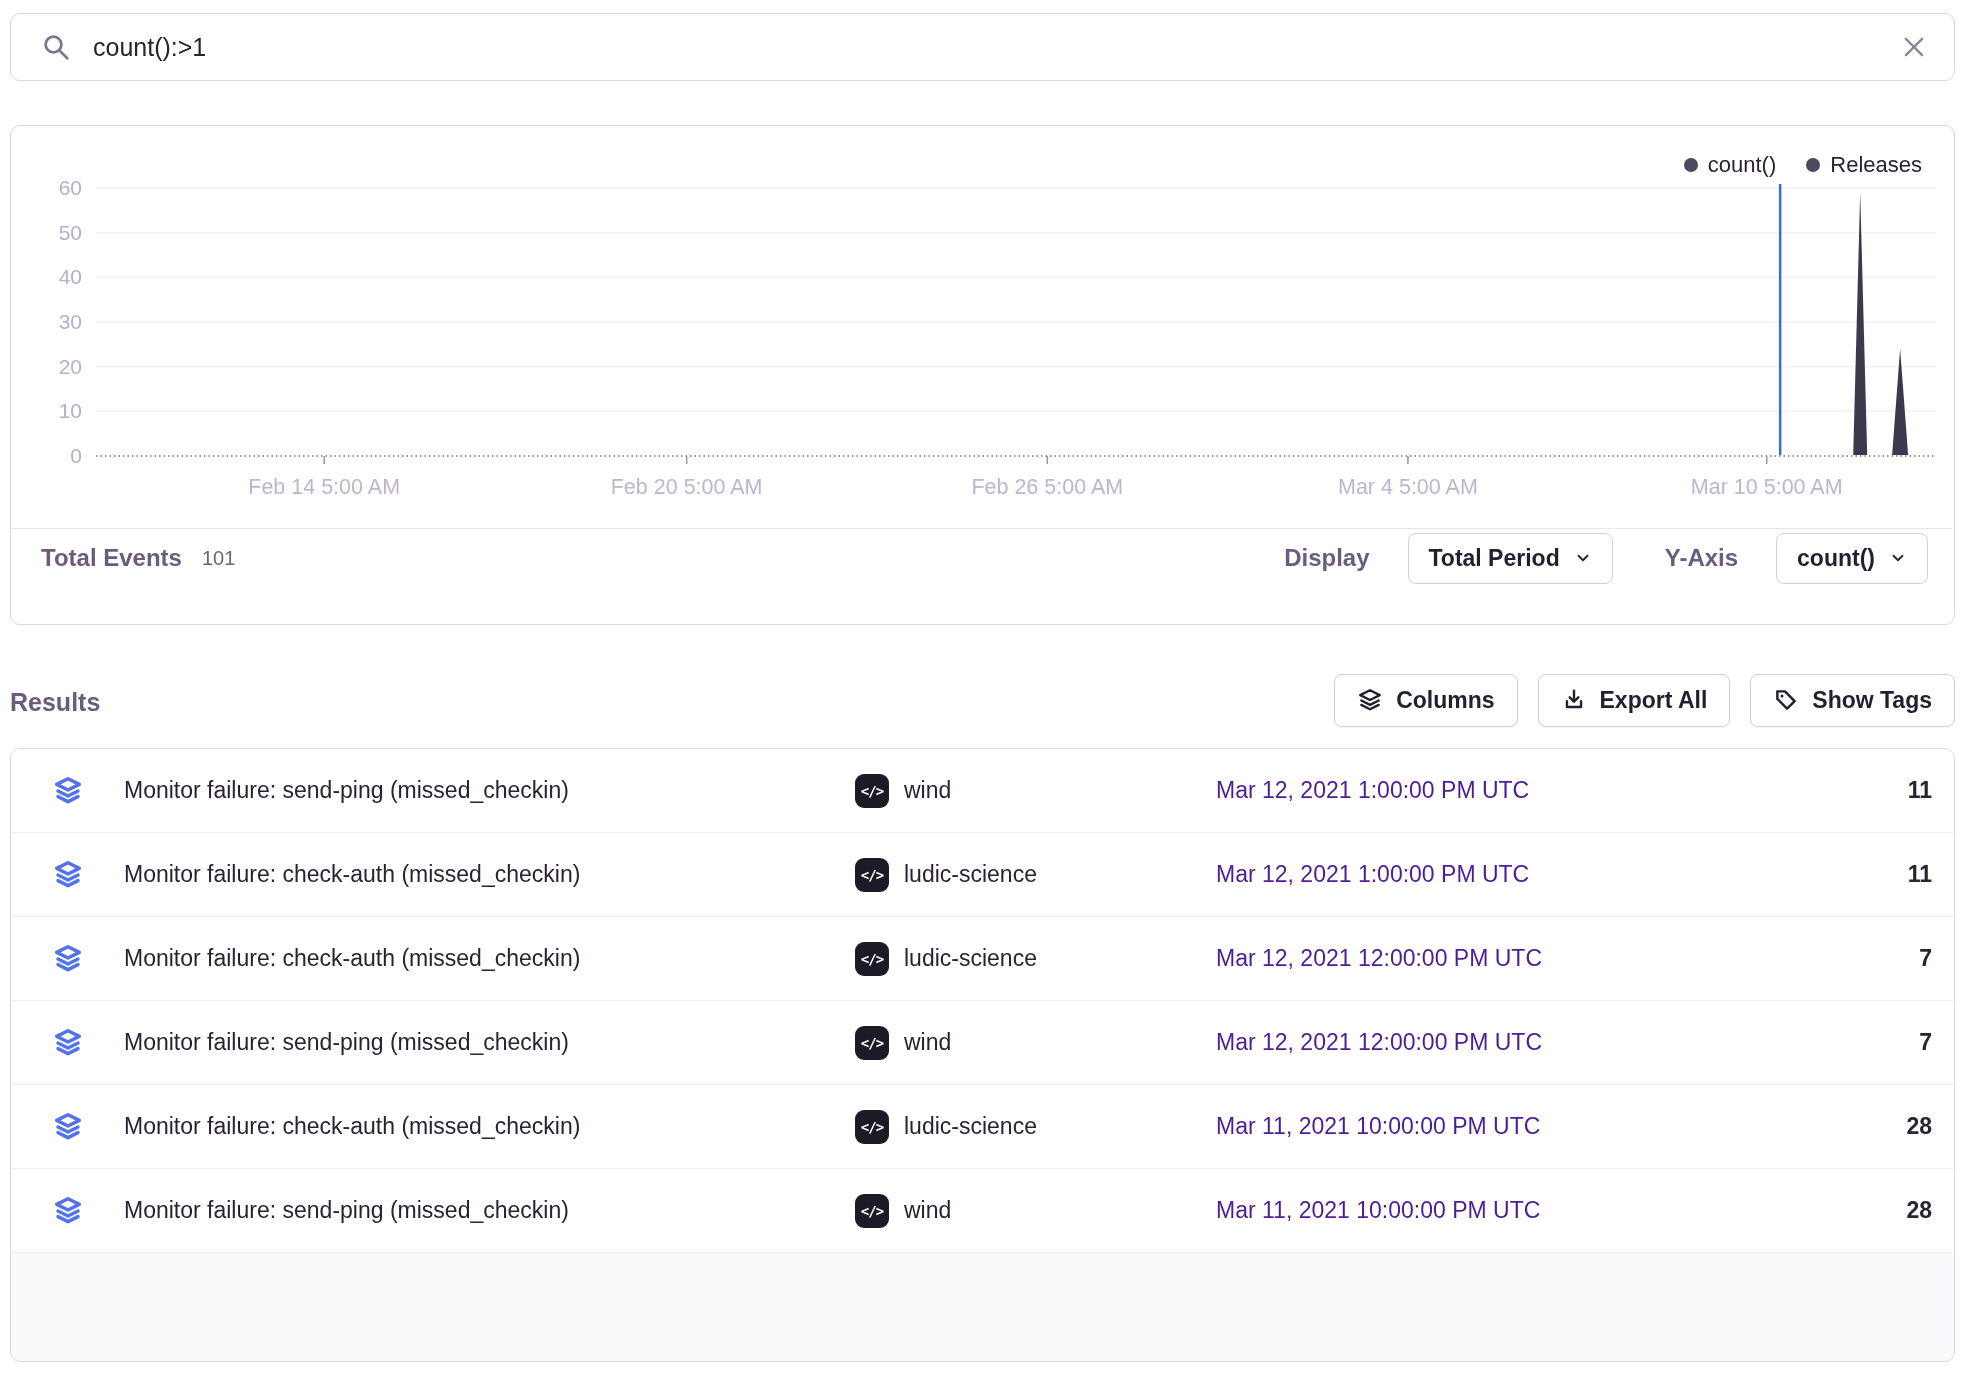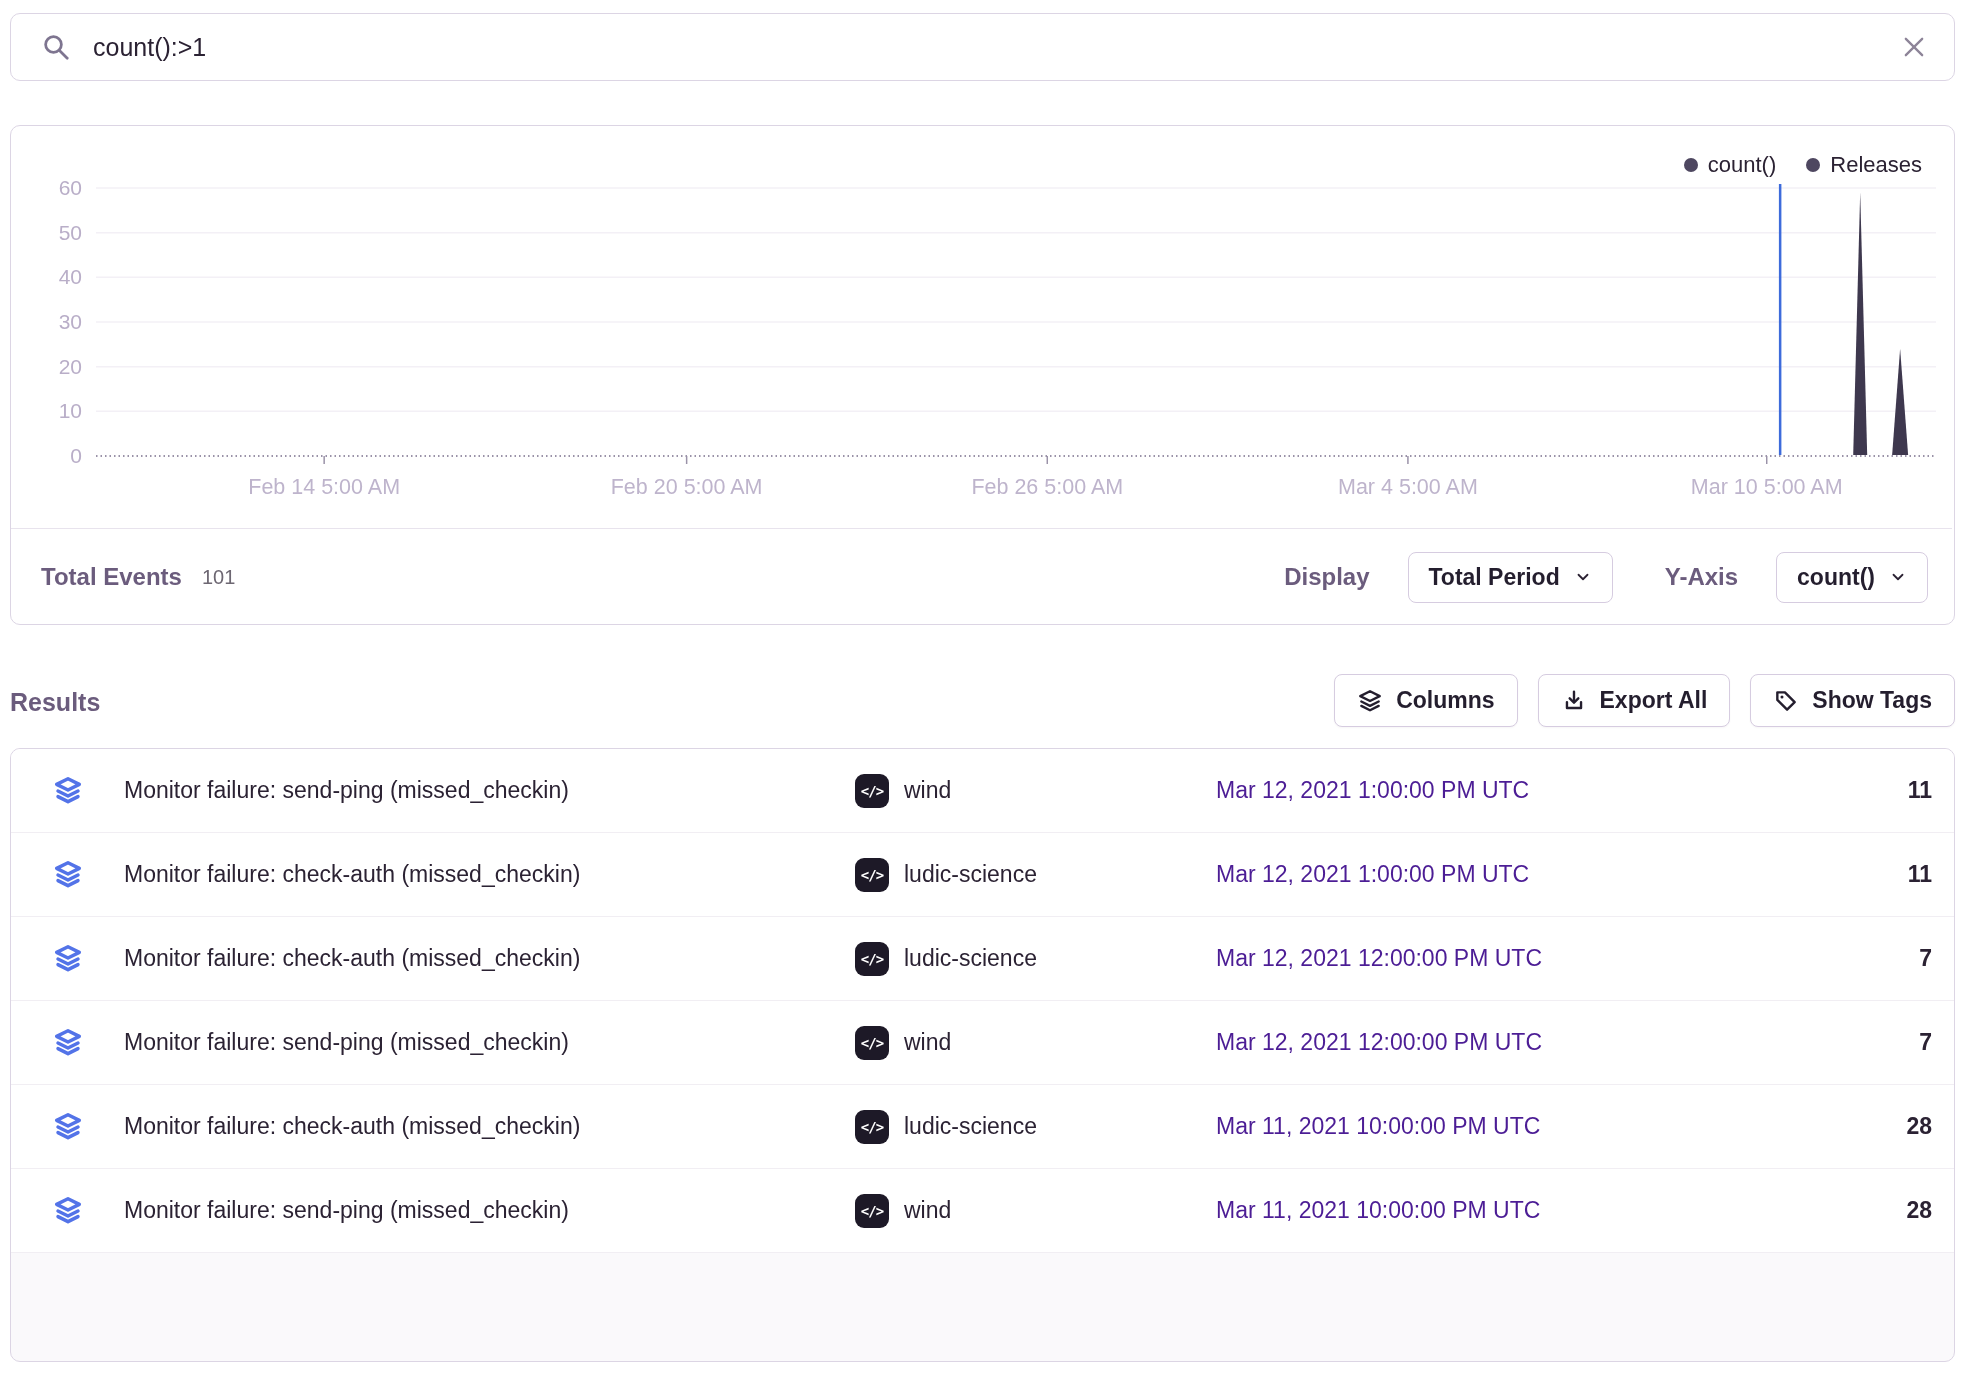--- a/index.html
+++ b/index.html
@@ -15,32 +15,32 @@
     font-family:"Liberation Sans", sans-serif;background:transparent;}
   .icon-btn{display:flex;align-items:center;justify-content:center;cursor:pointer;background:none;border:none;padding:0;}
 
   
   #chart-panel{left:10px;top:125px;width:1945px;height:500px;}
   #chart-legend{position:absolute;top:26px;right:32px;display:flex;gap:30px;align-items:center;z-index:2;}
   .legend-item{display:flex;align-items:center;gap:10px;font-size:22px;font-weight:500;color:#2b2233;}
   .legend-dot{width:14px;height:14px;border-radius:50%;background:#4e4760;display:inline-block;}
   #chart-area{position:absolute;left:0;top:0;width:1941px;height:402px;border-bottom:1.5px solid #e8e3ed;}
   #chart-svg{display:block;}
-  .chart-footer{position:absolute;left:0;top:403px;width:100%;height:96px;display:flex;align-items:center;
+  .chart-footer{position:absolute;left:0;top:384px;width:100%;height:96px;display:flex;align-items:center;
     padding:0 26px 0 30px;box-sizing:border-box;}
   .cf-label{font-size:24px;font-weight:700;color:#6b5c7d;}
   .cf-value{font-size:20px;color:#6d6772;margin-left:20px;font-weight:500;}
   .cf-right{margin-left:auto;display:flex;align-items:center;gap:38px;}
   .dropdown{display:flex;align-items:center;gap:14px;border:1.5px solid #d6cce0;border-radius:8px;
     padding:11px 20px;font-size:23px;font-weight:600;color:#241e2e;background:#fff;cursor:pointer;}
 
   
   #results-heading{position:absolute;left:10px;top:688px;font-size:25px;font-weight:700;color:#6b5c7d;}
   #results-actions{position:absolute;right:7px;top:674px;display:flex;gap:20px;}
-  .btn{display:flex;align-items:center;gap:13px;border:1.5px solid #d6cce0;border-radius:8px;
+  .btn{display:flex;align-items:flex-start;gap:13px;border:1.5px solid #d6cce0;border-radius:8px;
     padding:12px 22px;font-size:23px;font-weight:700;color:#241e2e;background:#fff;cursor:pointer;
     box-shadow:0 1px 2px rgba(40,30,60,0.04);}
 
   
   #table-panel{left:10px;top:748px;width:1945px;height:614px;background:#faf9fb;overflow:hidden;}
   .tgrid{display:grid;grid-template-columns:113px 731px 361px 518px 1fr;align-items:center;}
   .thead{height:82px;background:#faf9fb;border-bottom:1.5px solid #e6e0ea;
     font-size:19px;font-weight:700;color:#6e5f81;letter-spacing:0.4px;}
   .trow{height:83px;background:#ffffff;border-bottom:1px solid #f1eef3;font-size:23px;}
   .c-icon{display:flex;justify-content:center;}

